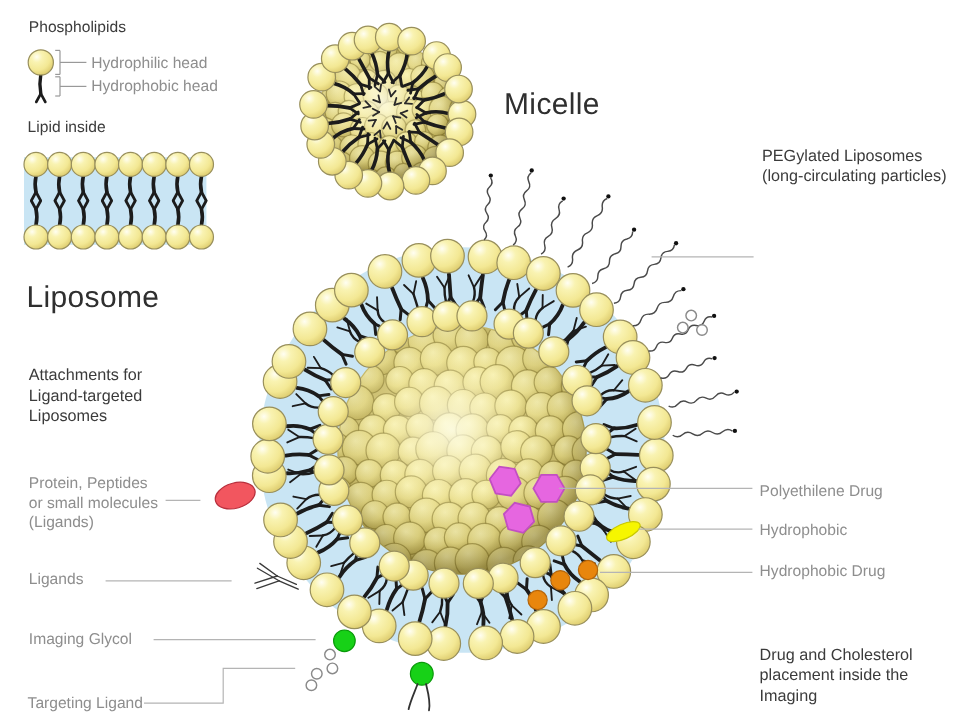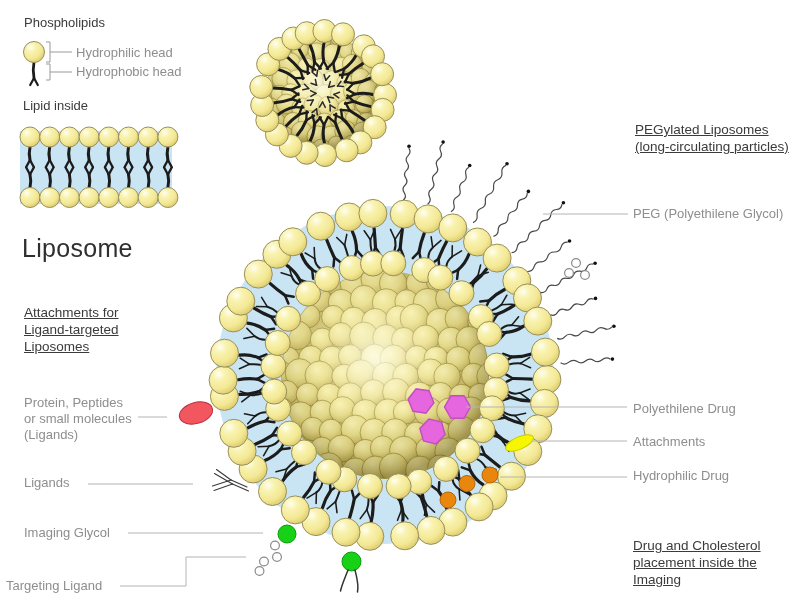--- a/index.html
+++ b/index.html
@@ -2,21 +2,21 @@
 <html><head>
 <meta charset="utf-8">
 <style>
   html,body{margin:0;padding:0;background:#fff;}
   .canvas{position:relative;width:800px;height:600px;background:#ffffff;overflow:hidden;
           font-family:"Liberation Sans", sans-serif;}
   #art{position:absolute;left:0;top:0;}
   .label{position:absolute;white-space:pre-line;font-size:13px;line-height:16px;}
   .dark{color:#3b3b3b;}
   .gray{color:#8e8e8e;}
-  .heading{font-size:13.5px;line-height:17px;color:#3b3b3b;text-decoration:underline;}
+  .heading{font-size:13.5px;line-height:17px;color:#3b3b3b;}
   .title{font-size:25px;line-height:26px;color:#2f2f2f;letter-spacing:0.3px;}
 </style>
 </head>
 <body>
 
 <div class="canvas">
 
   <svg id="art" width="800" height="600" viewBox="0 0 800 600">
     <defs>
       <radialGradient id="gh" cx="34%" cy="28%" r="78%">
@@ -729,33 +729,33 @@
         <path d="M532 441 H627" stroke="#b4b4b4" stroke-width="1" fill="none"></path>
         <path d="M500 477 H627" stroke="#b4b4b4" stroke-width="1" fill="none"></path>
       </g>
   </svg>
 
   <div class="label dark" style="left:24px;top:15px">Phospholipids</div>
   <div class="label gray" style="left:76px;top:45px">Hydrophilic head</div>
   <div class="label gray" style="left:76px;top:64px">Hydrophobic head</div>
   <div class="label dark" style="left:23px;top:98px">Lipid inside</div>
   <div class="label title" style="left:22px;top:235px">Liposome</div>
+  <div class="label title" style="left:420px;top:74px">Micelle</div>
 
   <div class="label heading" style="left:24px;top:304px">Attachments for
 Ligand-targeted
 Liposomes</div>
   <div class="label gray" style="left:24px;top:395px">Protein, Peptides
 or small molecules
 (Ligands)</div>
   <div class="label gray" style="left:24px;top:475px">Ligands</div>
   <div class="label gray" style="left:24px;top:525px">Imaging Glycol</div>
-  <div class="label gray" style="left:6px;top:578px">Targeting Ligand</div>
+  <div class="label gray" style="left:23px;top:578px">Targeting Ligand</div>
 
   <div class="label heading" style="left:635px;top:121px">PEGylated Liposomes
 (long-circulating particles)</div>
-  <div class="label gray" style="left:633px;top:206px">PEG (Polyethilene Glycol)</div>
   <div class="label gray" style="left:633px;top:401px">Polyethilene Drug</div>
-  <div class="label gray" style="left:633px;top:434px">Attachments</div>
-  <div class="label gray" style="left:633px;top:468px">Hydrophilic Drug</div>
+  <div class="label gray" style="left:633px;top:434px">Hydrophobic</div>
+  <div class="label gray" style="left:633px;top:468px">Hydrophobic Drug</div>
   <div class="label heading" style="left:633px;top:537px">Drug and Cholesterol
 placement inside the
 Imaging</div>
 </div>
 
 </body></html>

